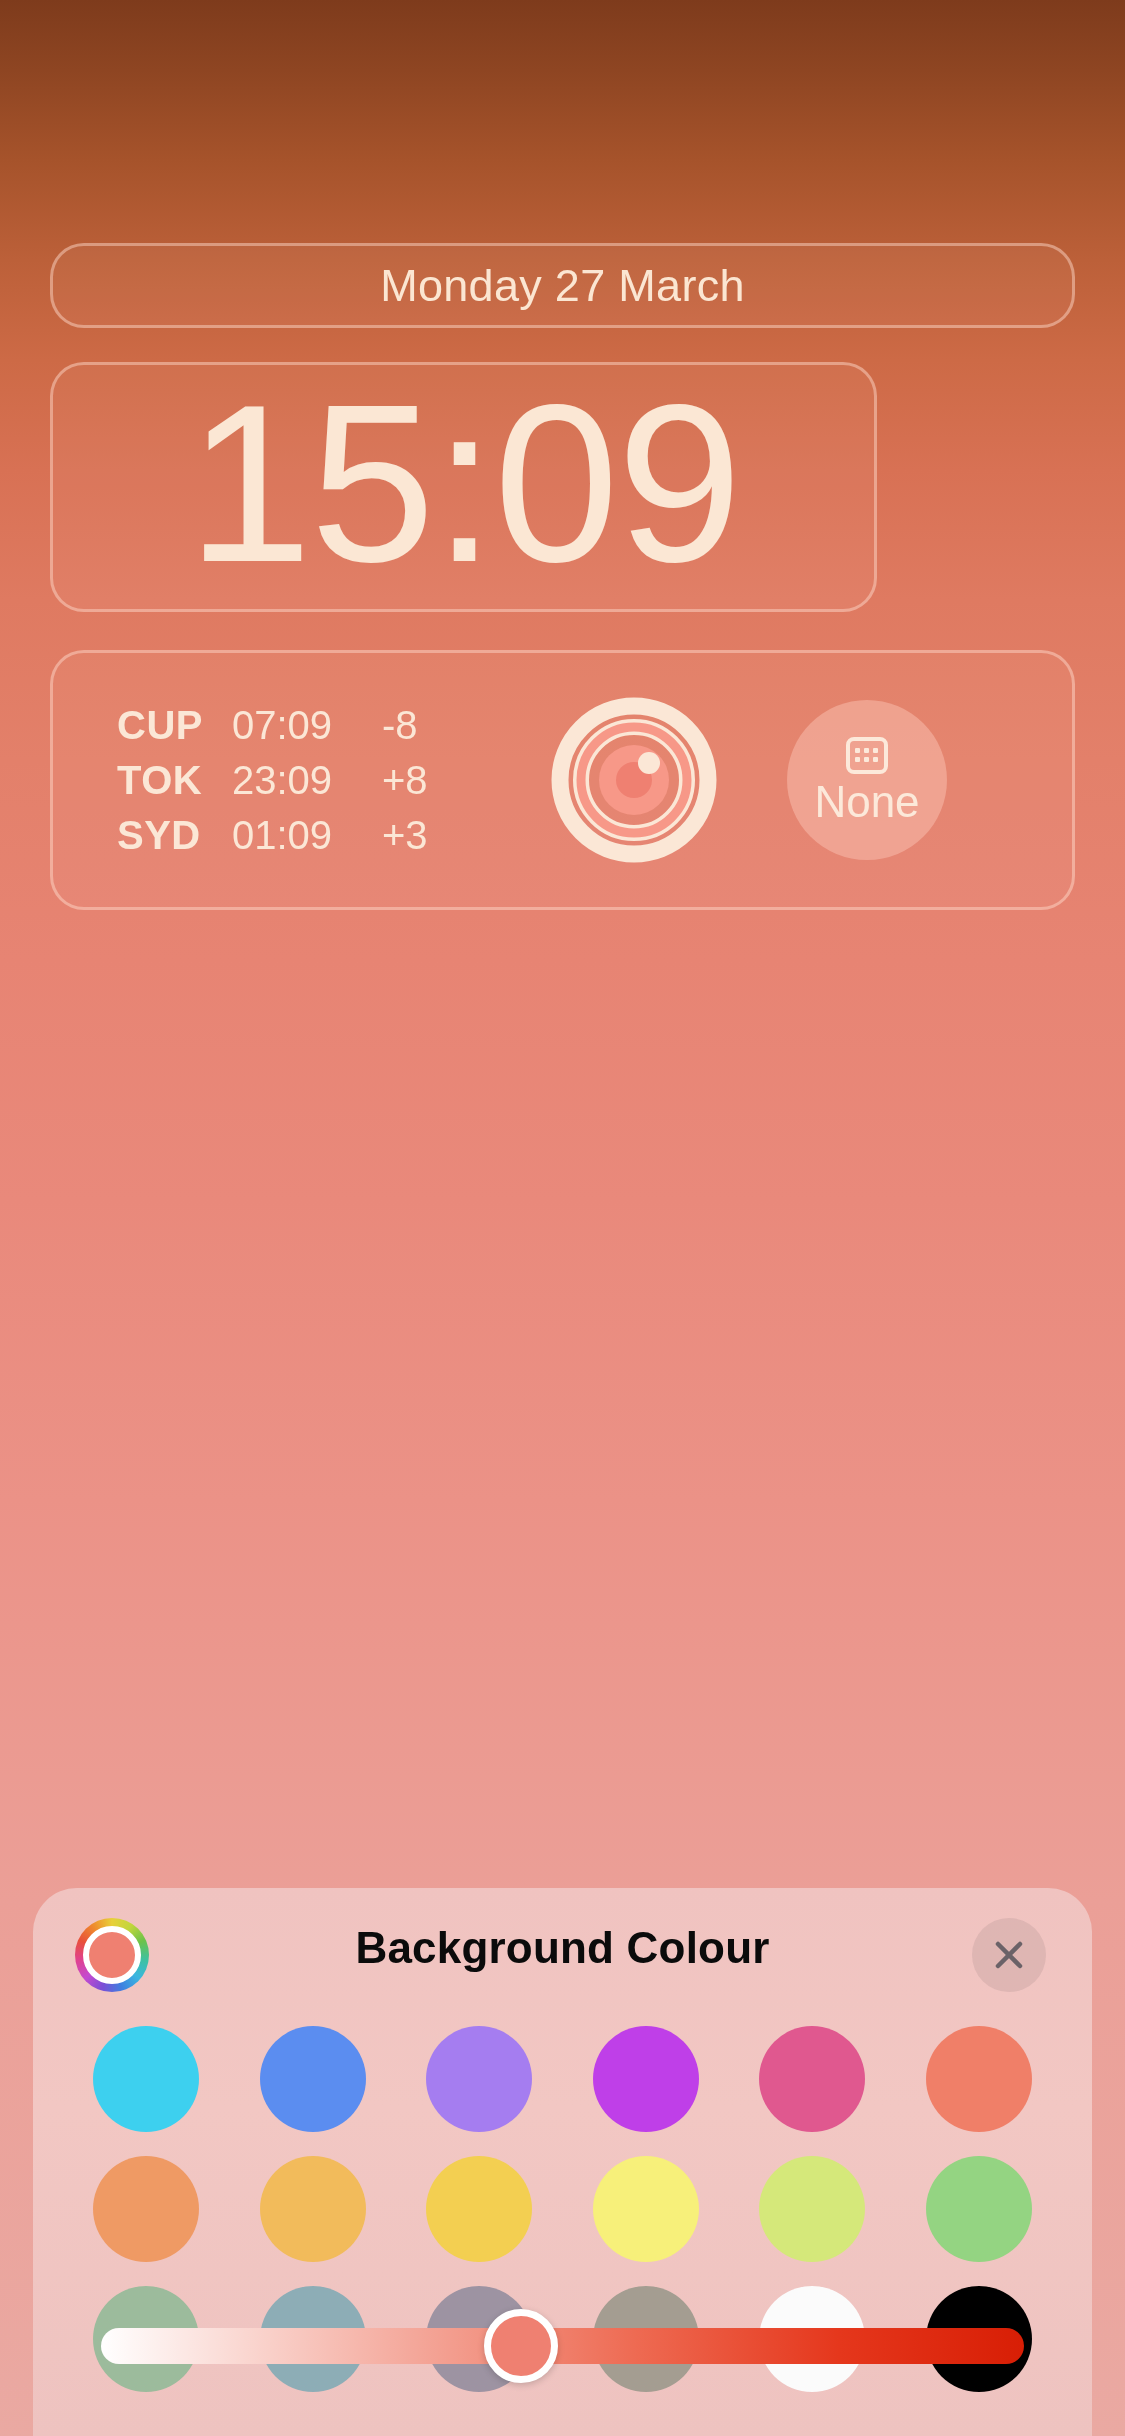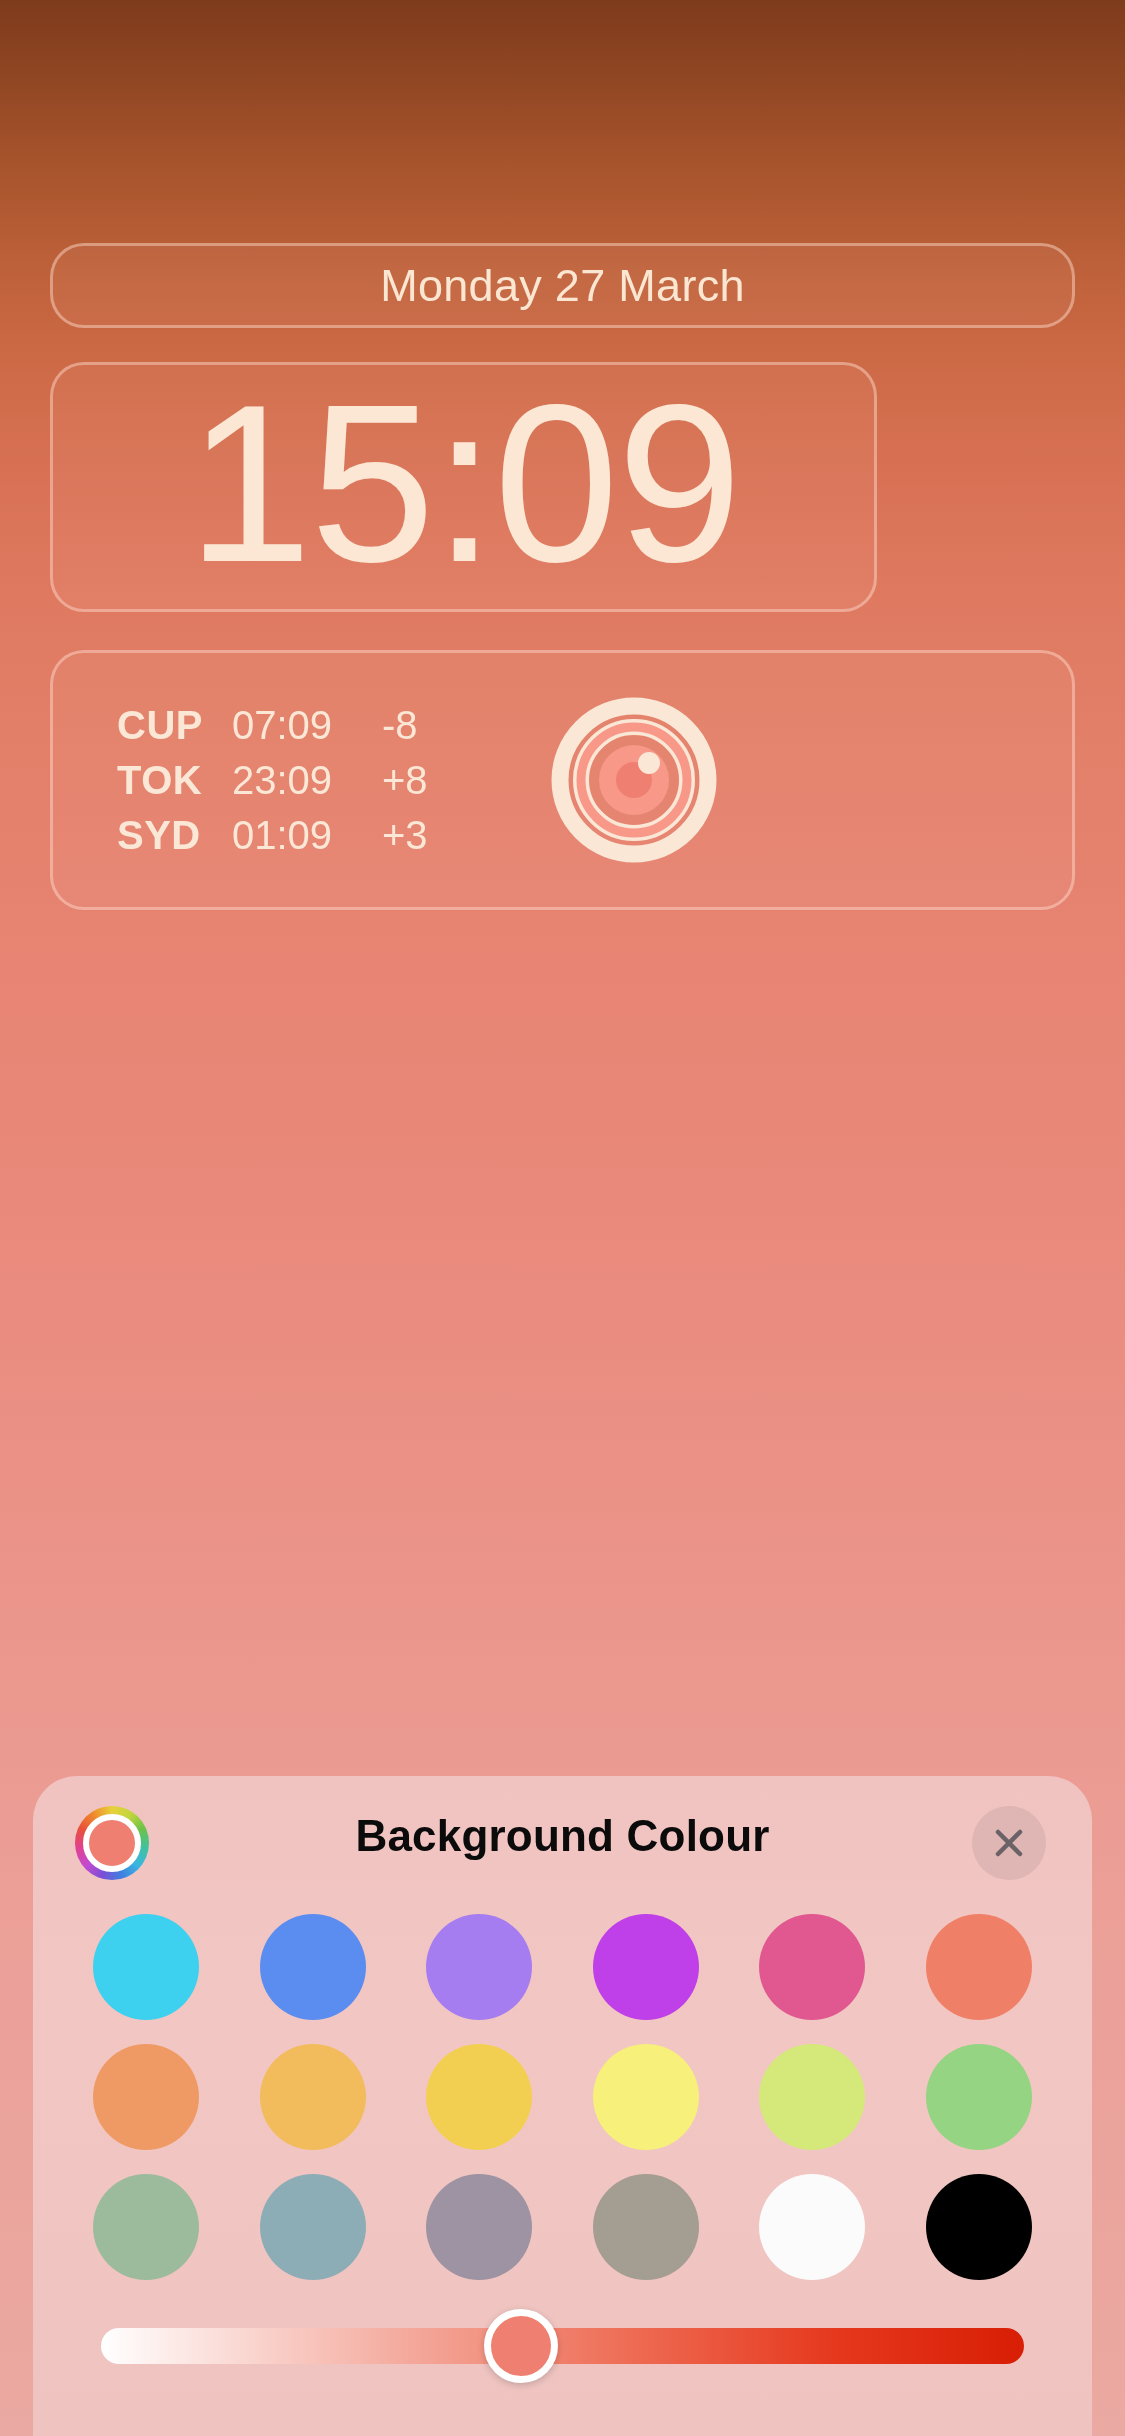--- a/index.html
+++ b/index.html
@@ -110,21 +110,21 @@
     font-size:44px;
     color:#fce9da;
     line-height:46px;
     margin-top:2px;
   }
 
   
   #sheet {
     position:absolute;
     left:33px; bottom:0;
-    width:1059px; height:660px;
+    width:1059px; height:548px;
     background:linear-gradient(to bottom,#f0c3c0 0%, #f2c7c3 40%, #eec3c0 100%);
     border-radius:44px 44px 0 0;
     padding:0;
   }
   #sheet-header {
     position:relative;
     height:120px;
     display:flex; align-items:center;
   }
   #color-wheel {
@@ -240,20 +240,34 @@
         <svg width="170" height="170" viewBox="0 0 170 170">
           <circle cx="85" cy="85" r="74" fill="none" stroke="#fbe7d6" stroke-width="17"></circle>
           <circle cx="85" cy="85" r="53" fill="none" stroke="#fbe7d6" stroke-width="16"></circle>
           <circle cx="85" cy="85" r="53" fill="none" stroke="#f79888" stroke-width="9"></circle>
           <circle cx="85" cy="85" r="35" fill="#f79888"></circle>
           <circle cx="85" cy="85" r="18" fill="#ef8071"></circle>
           <circle cx="100" cy="68" r="11" fill="#fbe7d6"></circle>
         </svg>
       </div>
 
+      <div id="none-widget">
+        <svg id="none-icon" width="42" height="40" viewBox="0 0 42 40">
+          <rect x="2" y="4" width="38" height="33" rx="6" fill="none" stroke="#fce9da" stroke-width="4"></rect>
+          <g fill="#fce9da">
+            <rect x="9" y="13" width="5" height="5" rx="1"></rect>
+            <rect x="18" y="13" width="5" height="5" rx="1"></rect>
+            <rect x="27" y="13" width="5" height="5" rx="1"></rect>
+            <rect x="9" y="22" width="5" height="5" rx="1"></rect>
+            <rect x="18" y="22" width="5" height="5" rx="1"></rect>
+            <rect x="27" y="22" width="5" height="5" rx="1"></rect>
+          </g>
+        </svg>
+        <span id="none-label">None</span>
+      </div>
 
     </div>
   </div>
 
   <div id="sheet">
 
     <div id="sheet-header">
       <div id="color-wheel">
         <div id="color-wheel-inner" style="background: rgb(239, 128, 113);"></div>
       </div>

